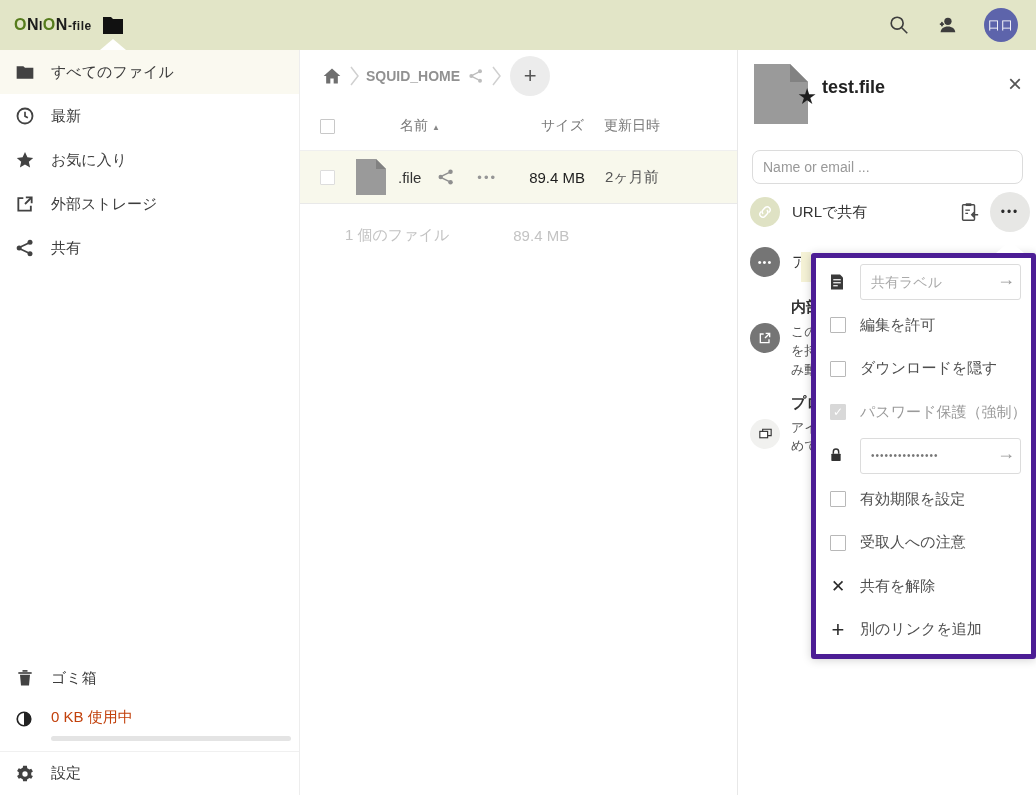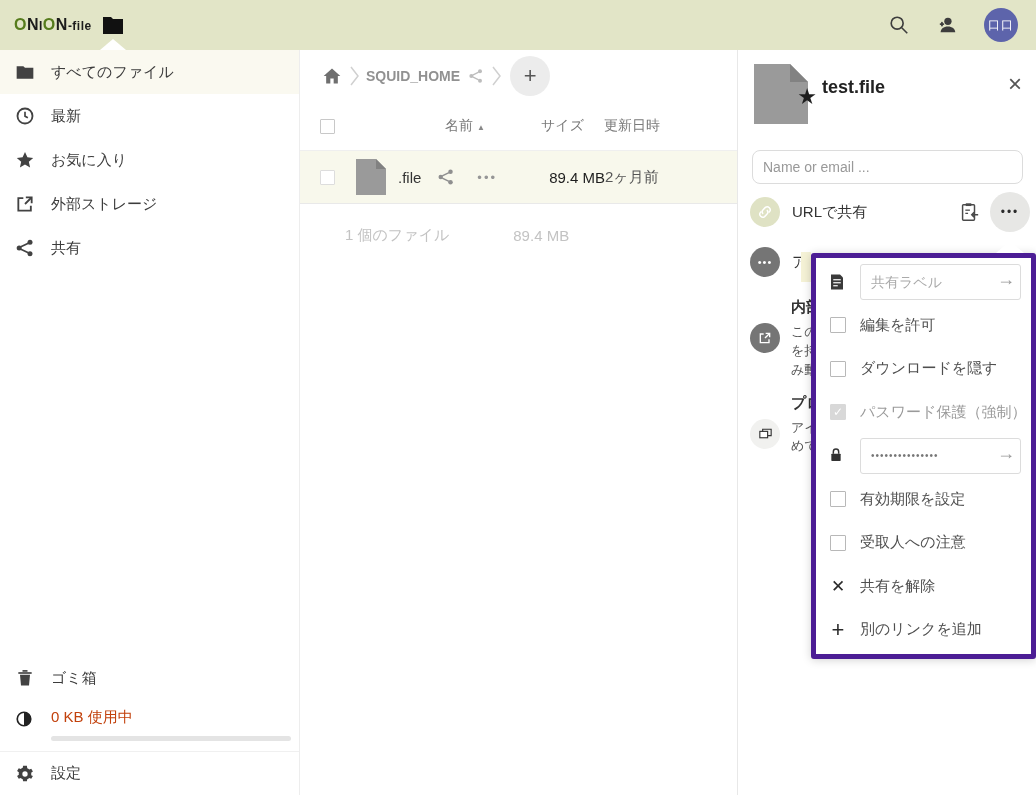--- a/index.html
+++ b/index.html
@@ -43,35 +43,35 @@
   .crumb-home { width:20px; height:20px; cursor:pointer; }
   .crumb-chev { width:16px; height:26px; margin:0 4px; }
   .crumb-name { font-size:14px; font-weight:bold; color:#919191; cursor:pointer; }
   .crumb-share { width:16px; height:16px; margin-left:8px; cursor:pointer; }
   .plus-btn { width:40px; height:40px; border-radius:50%; background:#ececec; border:none; color:#555;
     font-size:22px; line-height:38px; text-align:center; cursor:pointer; margin-left:2px; }
 
   .thead { display:flex; align-items:center; height:48px; font-size:14px; color:#7a7a7a; }
   .cb { width:15px; height:15px; border:1px solid #c8c8c8; border-radius:1px; background:#fff; flex:none; cursor:pointer; }
   .thead .cb { margin-left:20px; }
-  .th-name { width:130px; margin-left:20px; text-align:right; cursor:pointer; }
+  .th-name { width:130px; margin-left:20px; text-align:center; cursor:pointer; }
   .sort { font-size:8px; color:#888; margin-left:4px; }
   .th-size { width:99px; text-align:right; cursor:pointer; }
   .th-mod { margin-left:20px; cursor:pointer; }
 
   .frow { display:flex; align-items:center; height:54px; background:#f8f8ec;
     border-top:1px solid #efefef; border-bottom:1px solid #e9e9e9; cursor:pointer; }
   .frow .cb { margin-left:20px; border-color:#ddd; }
   .ficon { width:30px; height:36px; margin-left:21px; flex:none; }
   .fname { font-size:15px; color:#333; margin-left:12px; }
   .row-share { width:18px; height:18px; margin-left:16px; cursor:pointer; }
   .row-more { margin-left:22px; color:#969696; font-size:13px; letter-spacing:2px; cursor:pointer; }
   .fspacer { flex:1; }
   .fsize { width:70px; text-align:right; font-size:15px; color:#1e1e1e; }
-  .fmod { width:132px; font-size:15px; color:#555; }
+  .fmod { width:132px; margin-left:20px; font-size:15px; color:#555; }
 
   .summary { display:flex; align-items:center; height:62px; font-size:15px; color:#c3c3c3; padding-left:45px; }
   .sum-size { margin-left:64px; }
 
   
   .details { width:299px; border-left:1px solid #e8e8e8; background:#fff; position:relative; overflow:hidden; }
   .d-head { display:flex; align-items:flex-start; padding:14px 14px 0 16px; }
   .d-fileicon { position:relative; width:54px; height:60px; flex:none; }
   .d-star { position:absolute; right:-9px; top:20px; font-size:22px; color:#1e1e1e; }
   .d-title { font-size:18px; font-weight:bold; color:#222; margin:13px 0 0 14px; }

